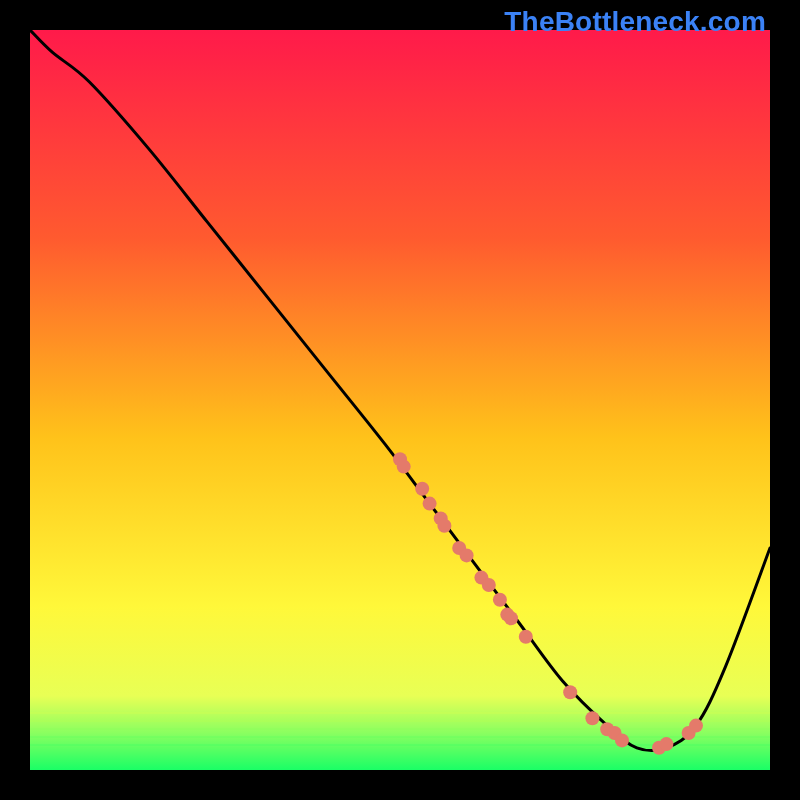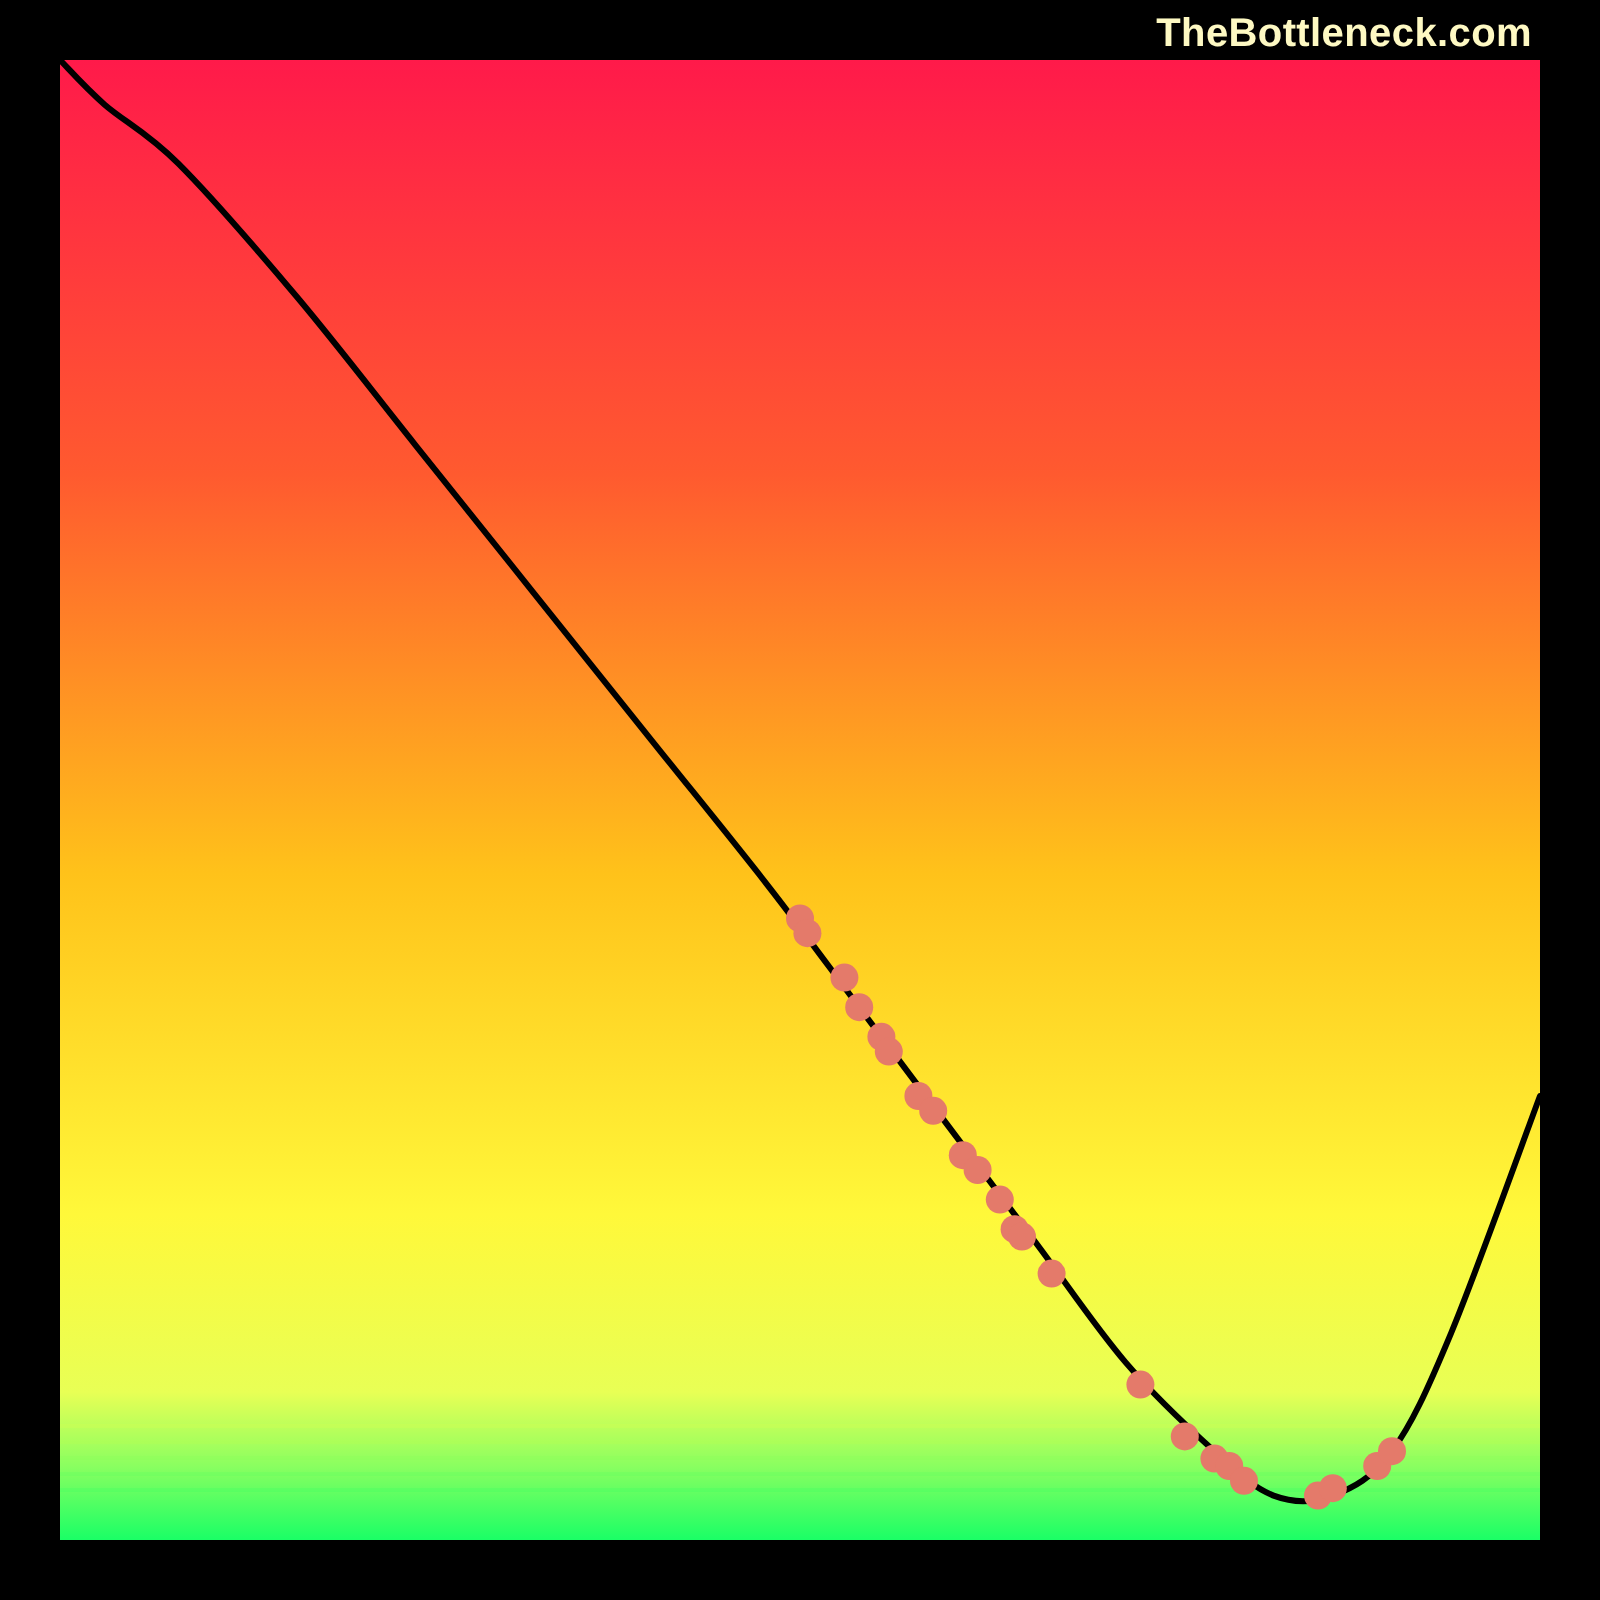--- a/index.html
+++ b/index.html
@@ -38,23 +38,23 @@
     left: 0;
     top: 0;
     width: 100%;
     height: 100%;
   }
   .watermark {
     position: absolute;
     top: 6px;
     right: 34px;
     font-family: Arial, Helvetica, sans-serif;
-    font-size: 20px;
+    font-size: 28px;
     font-weight: 600;
-    color: #fef9c3;
+    color: #3b82f6;
     letter-spacing: 0.2px;
   }
 </style>
 </head>
 <body>
 
 <div class="frame">
 
   <div class="plot">
 

